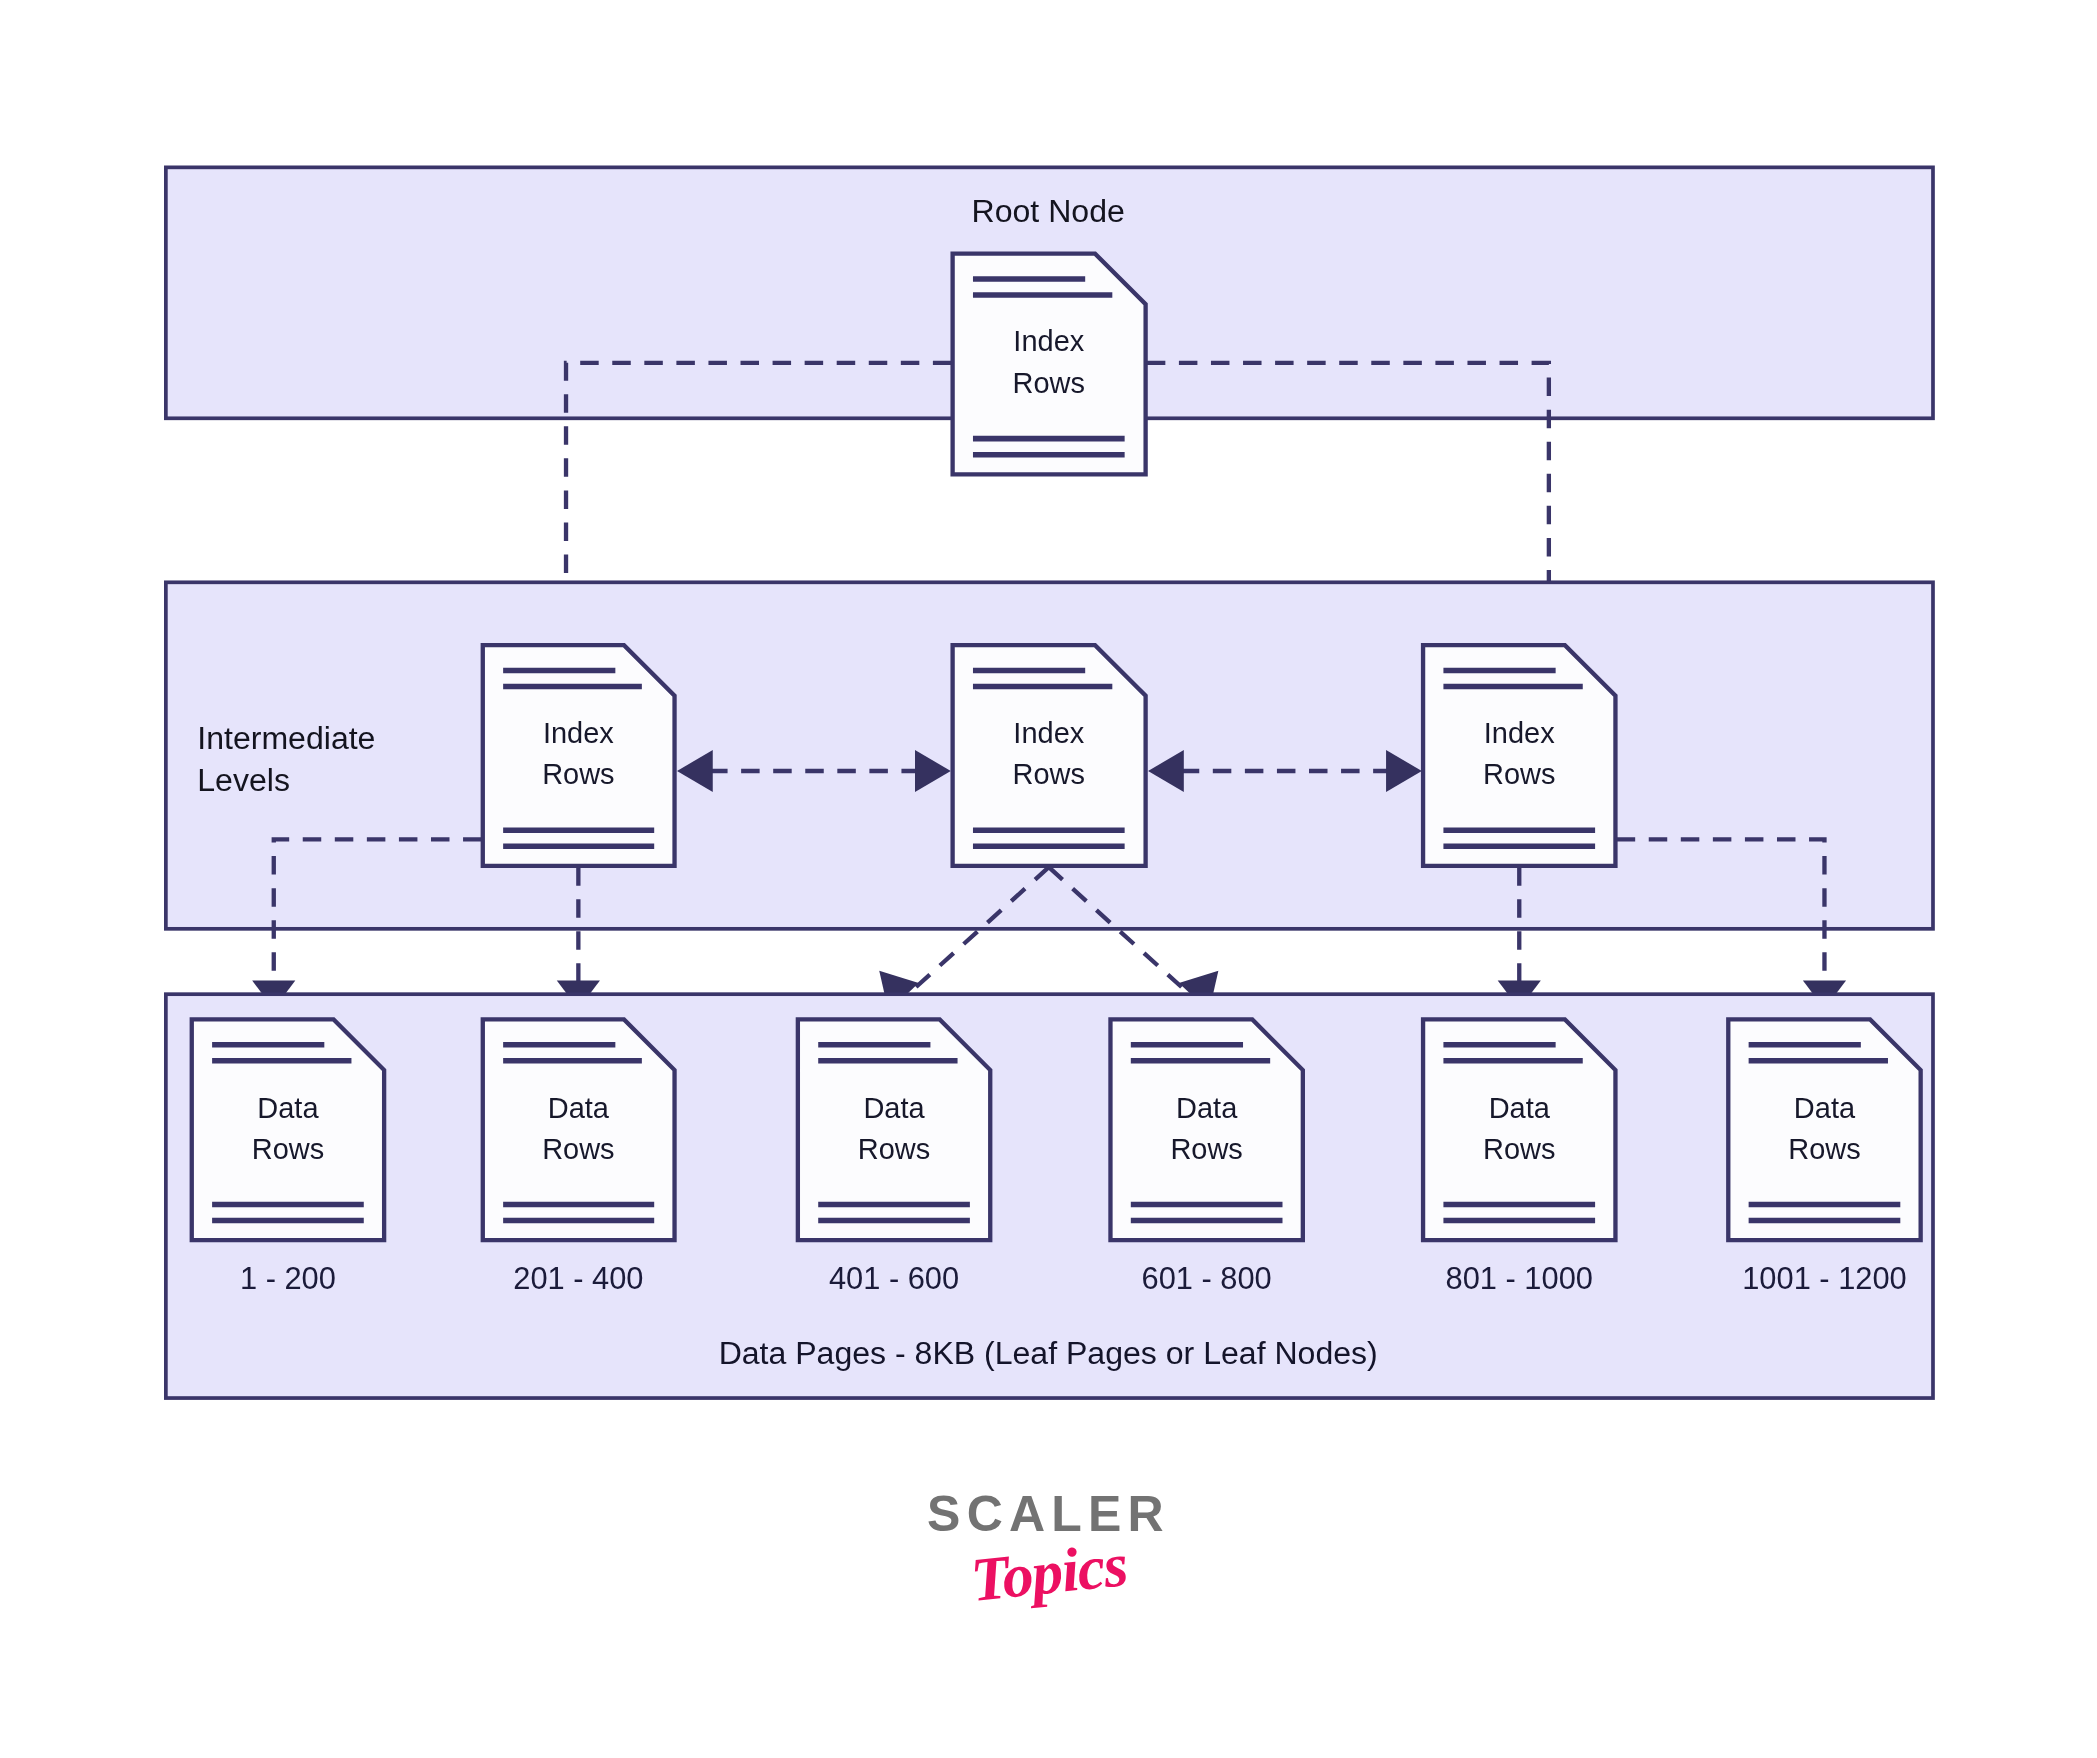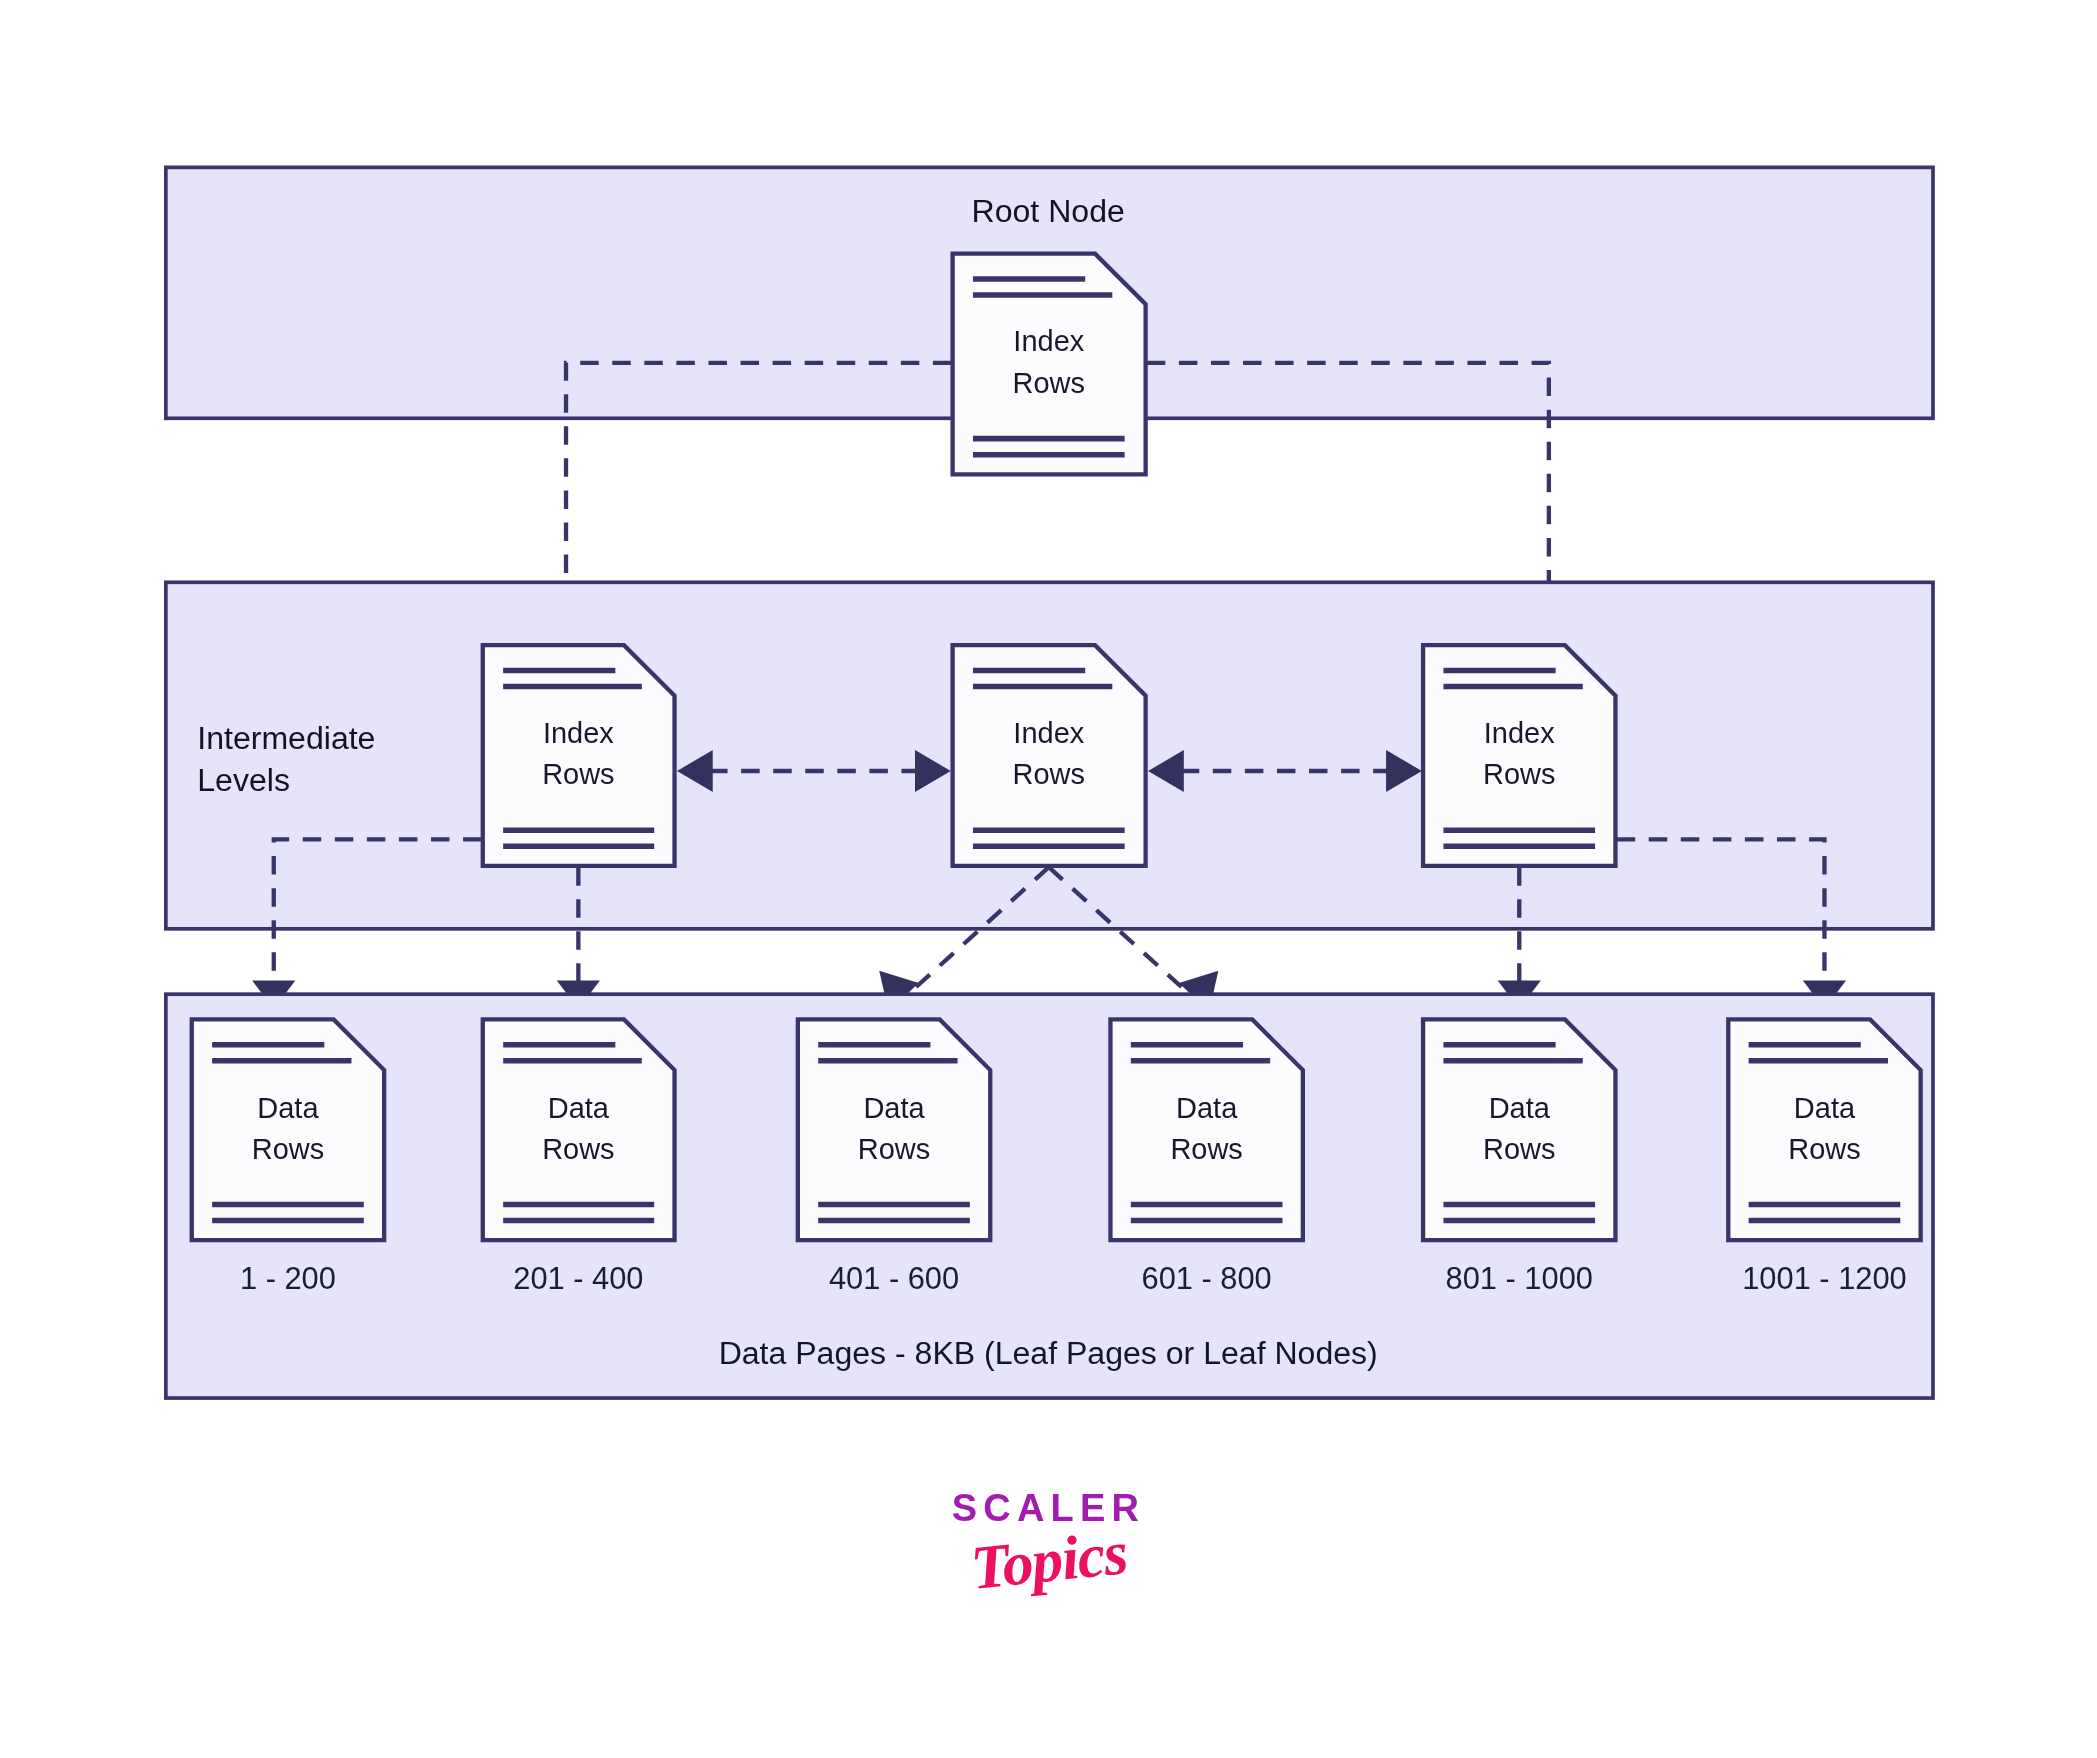--- a/index.html
+++ b/index.html
@@ -69,23 +69,23 @@
     position: absolute;
     left: 0;
     top: 1489px;
     width: 2097px;
     text-align: center;
     pointer-events: none;
   }
   #logo .brand-top {
     font-family: "Liberation Sans", sans-serif;
     font-weight: bold;
-    font-size: 38px;
+    font-size: 50px;
     letter-spacing: 6.2px;
-    color: #a21caf;
+    color: #737373;
     line-height: 1.0;
   }
   #logo .brand-bottom {
     font-family: "Liberation Serif", serif;
     font-style: italic;
     font-weight: bold;
     font-size: 62px;
     color: #EC1062;
     line-height: 1.05;
     margin-top: 1.2px;

